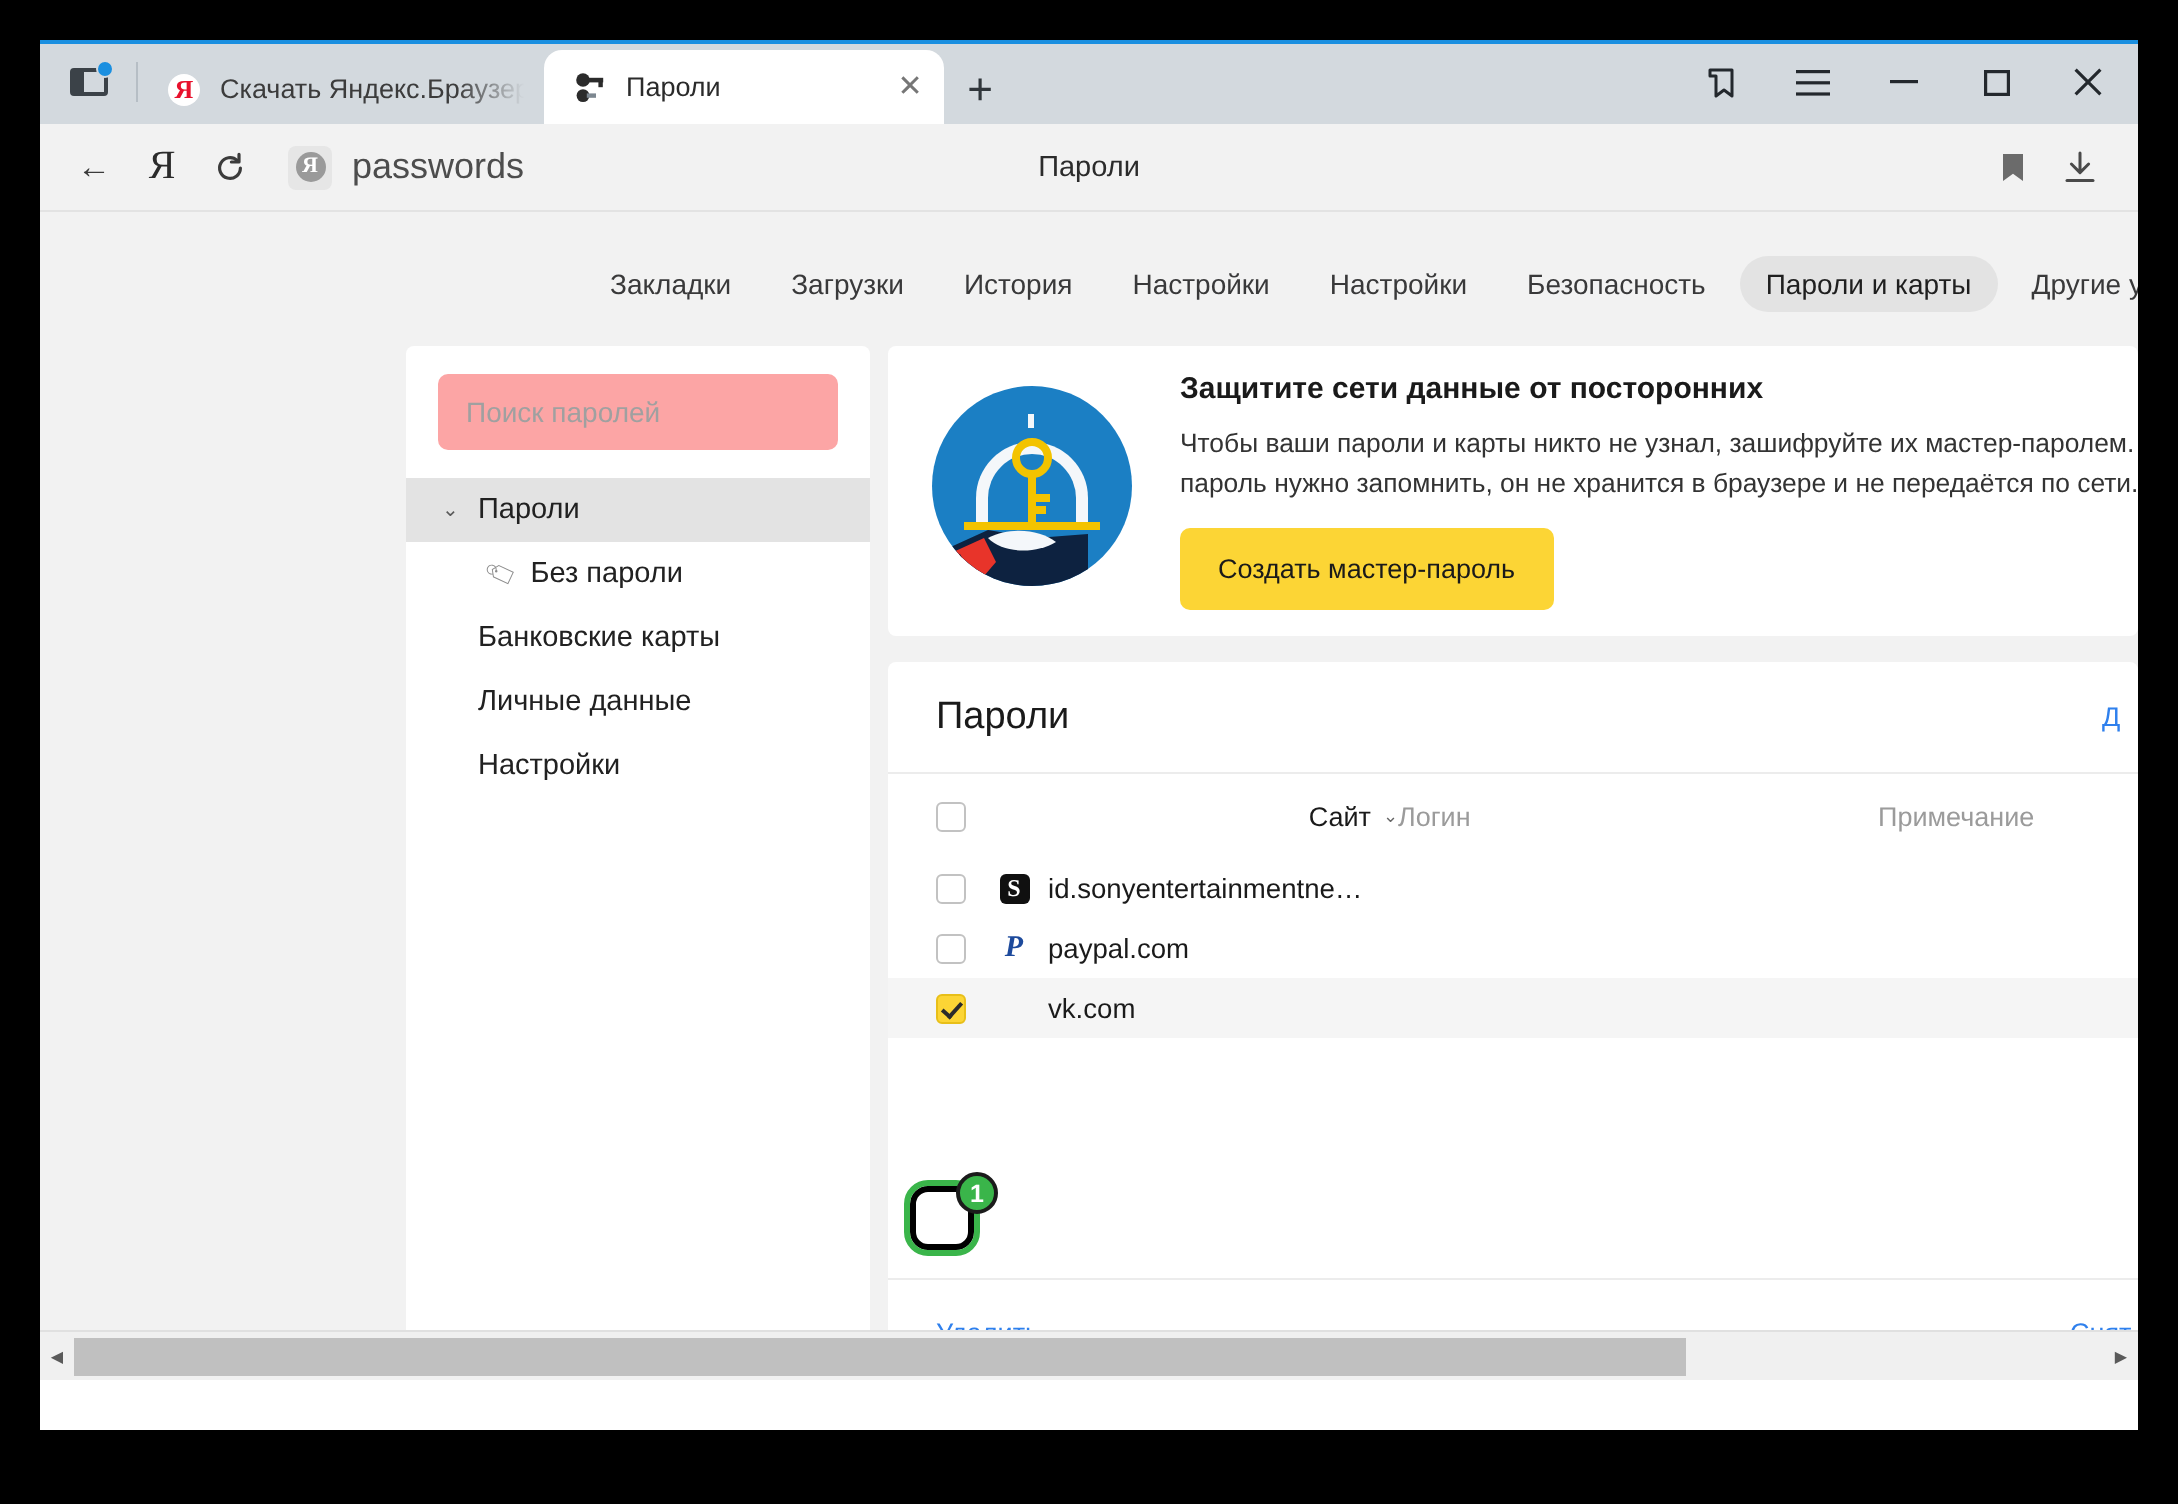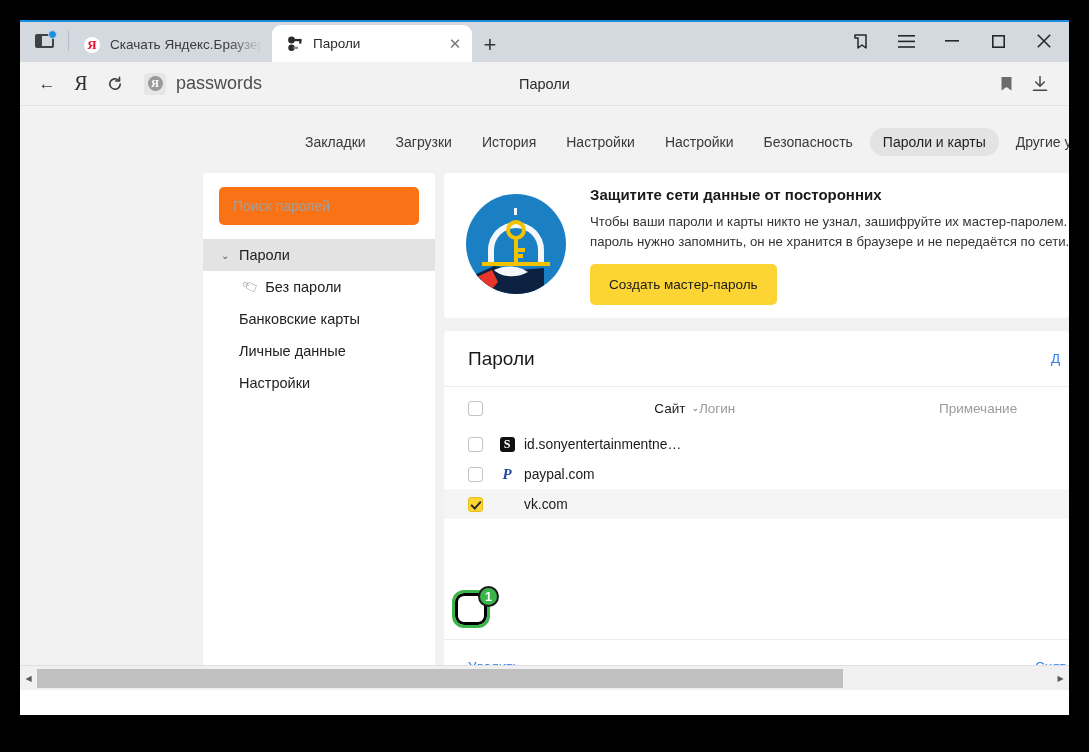--- a/index.html
+++ b/index.html
@@ -232,21 +232,21 @@
     border-radius: 4px;
     height: 520px;
     flex: 0 0 232px;
     padding-top: 14px;
     overflow: hidden;
   }
   .search-wrap { padding: 0 16px 14px 16px; }
   .search-input {
     width: 100%;
     height: 38px;
-    background: #f97316;
+    background: #fca5a5;
     border: none;
     border-radius: 5px;
     padding: 0 14px;
     font-size: 14px;
     color: #222;
     font-family: "Liberation Sans", sans-serif;
   }
   .search-input::placeholder { color: #a0a0a0; }
   .side-item {
     display: flex;

